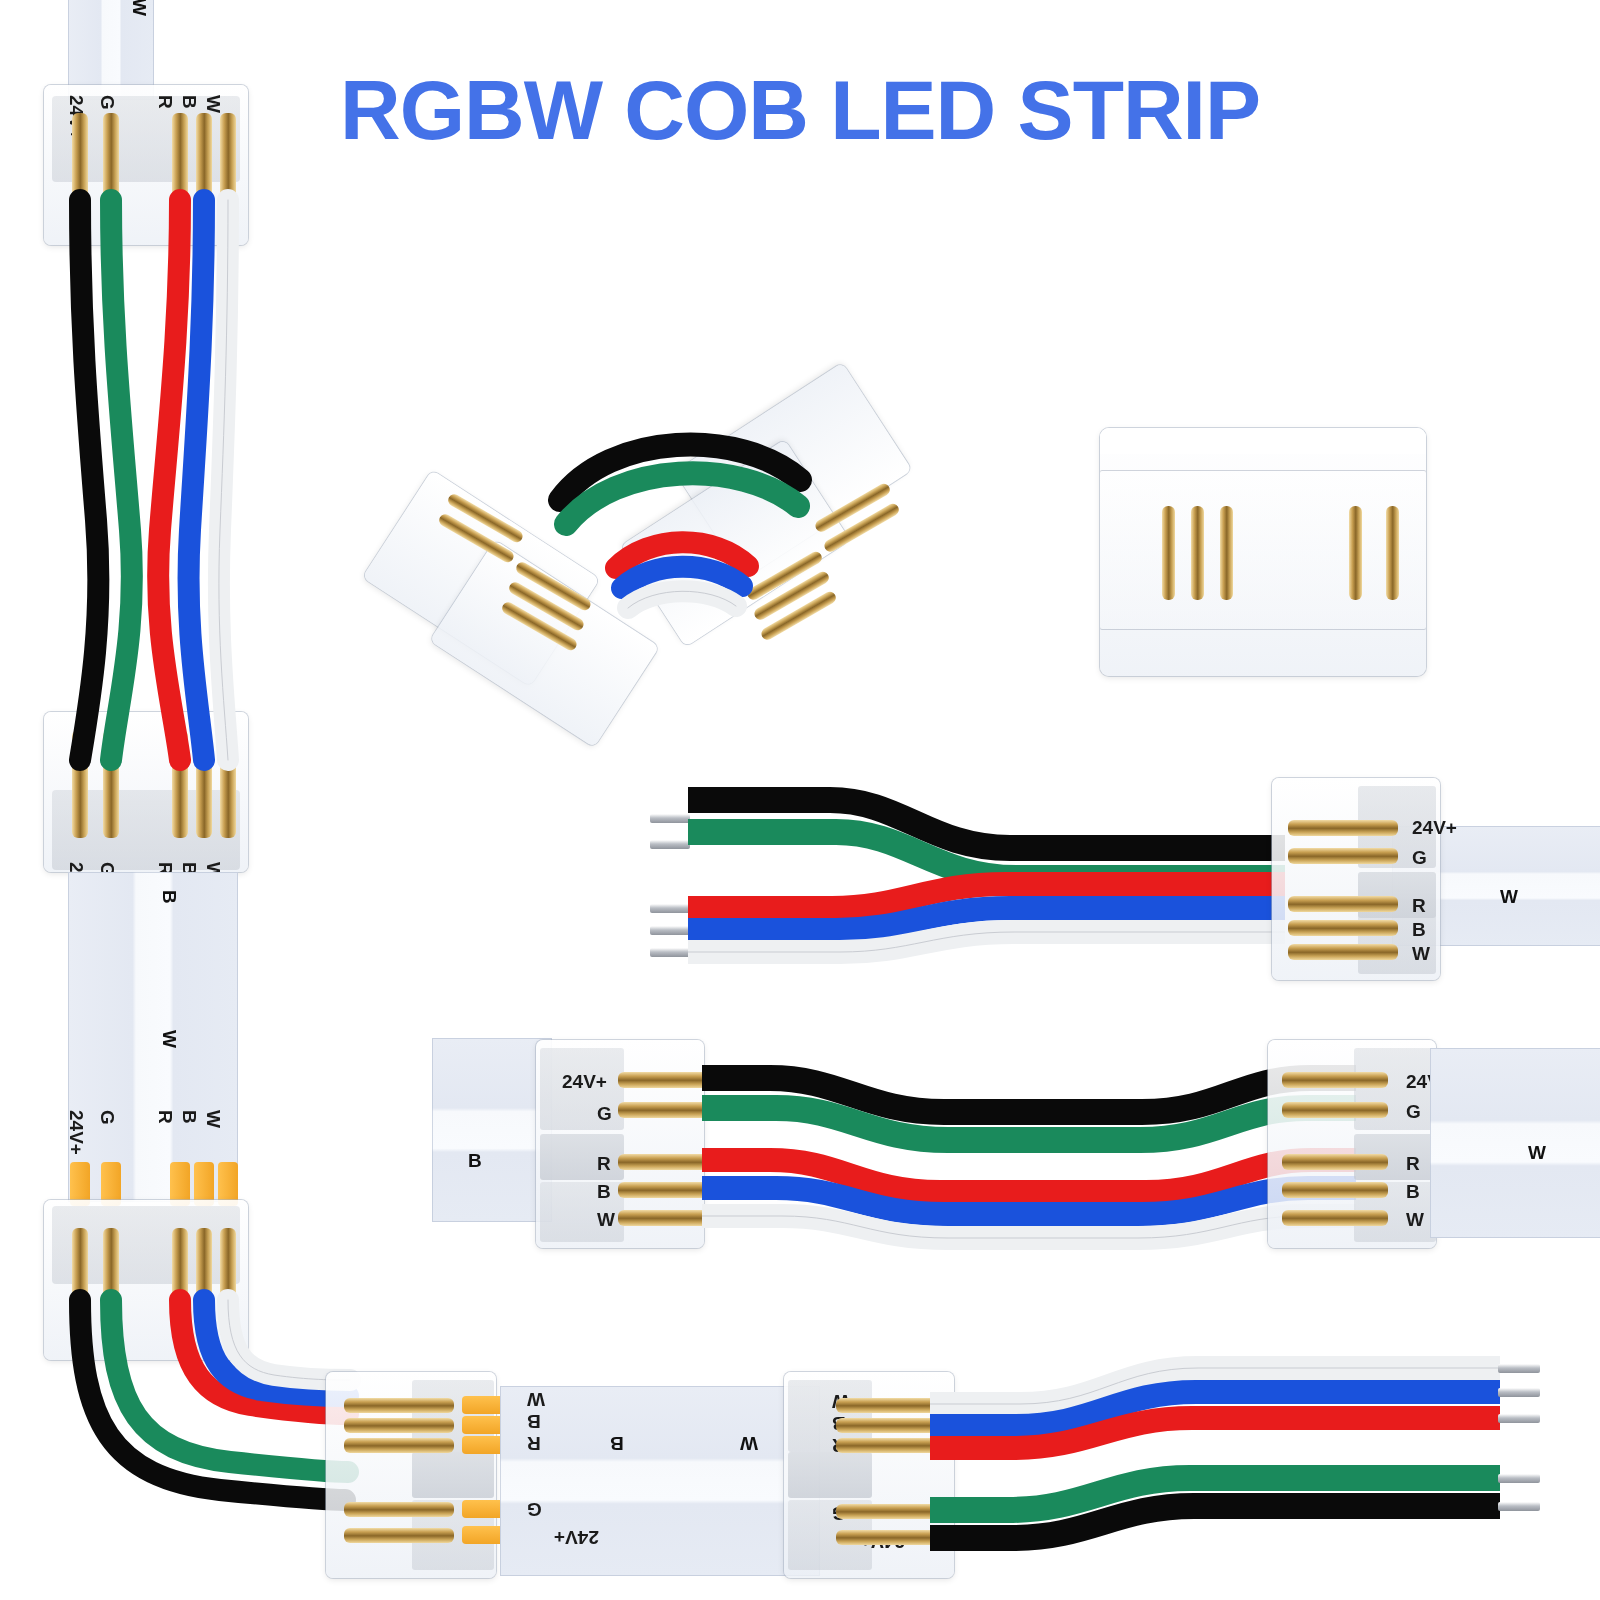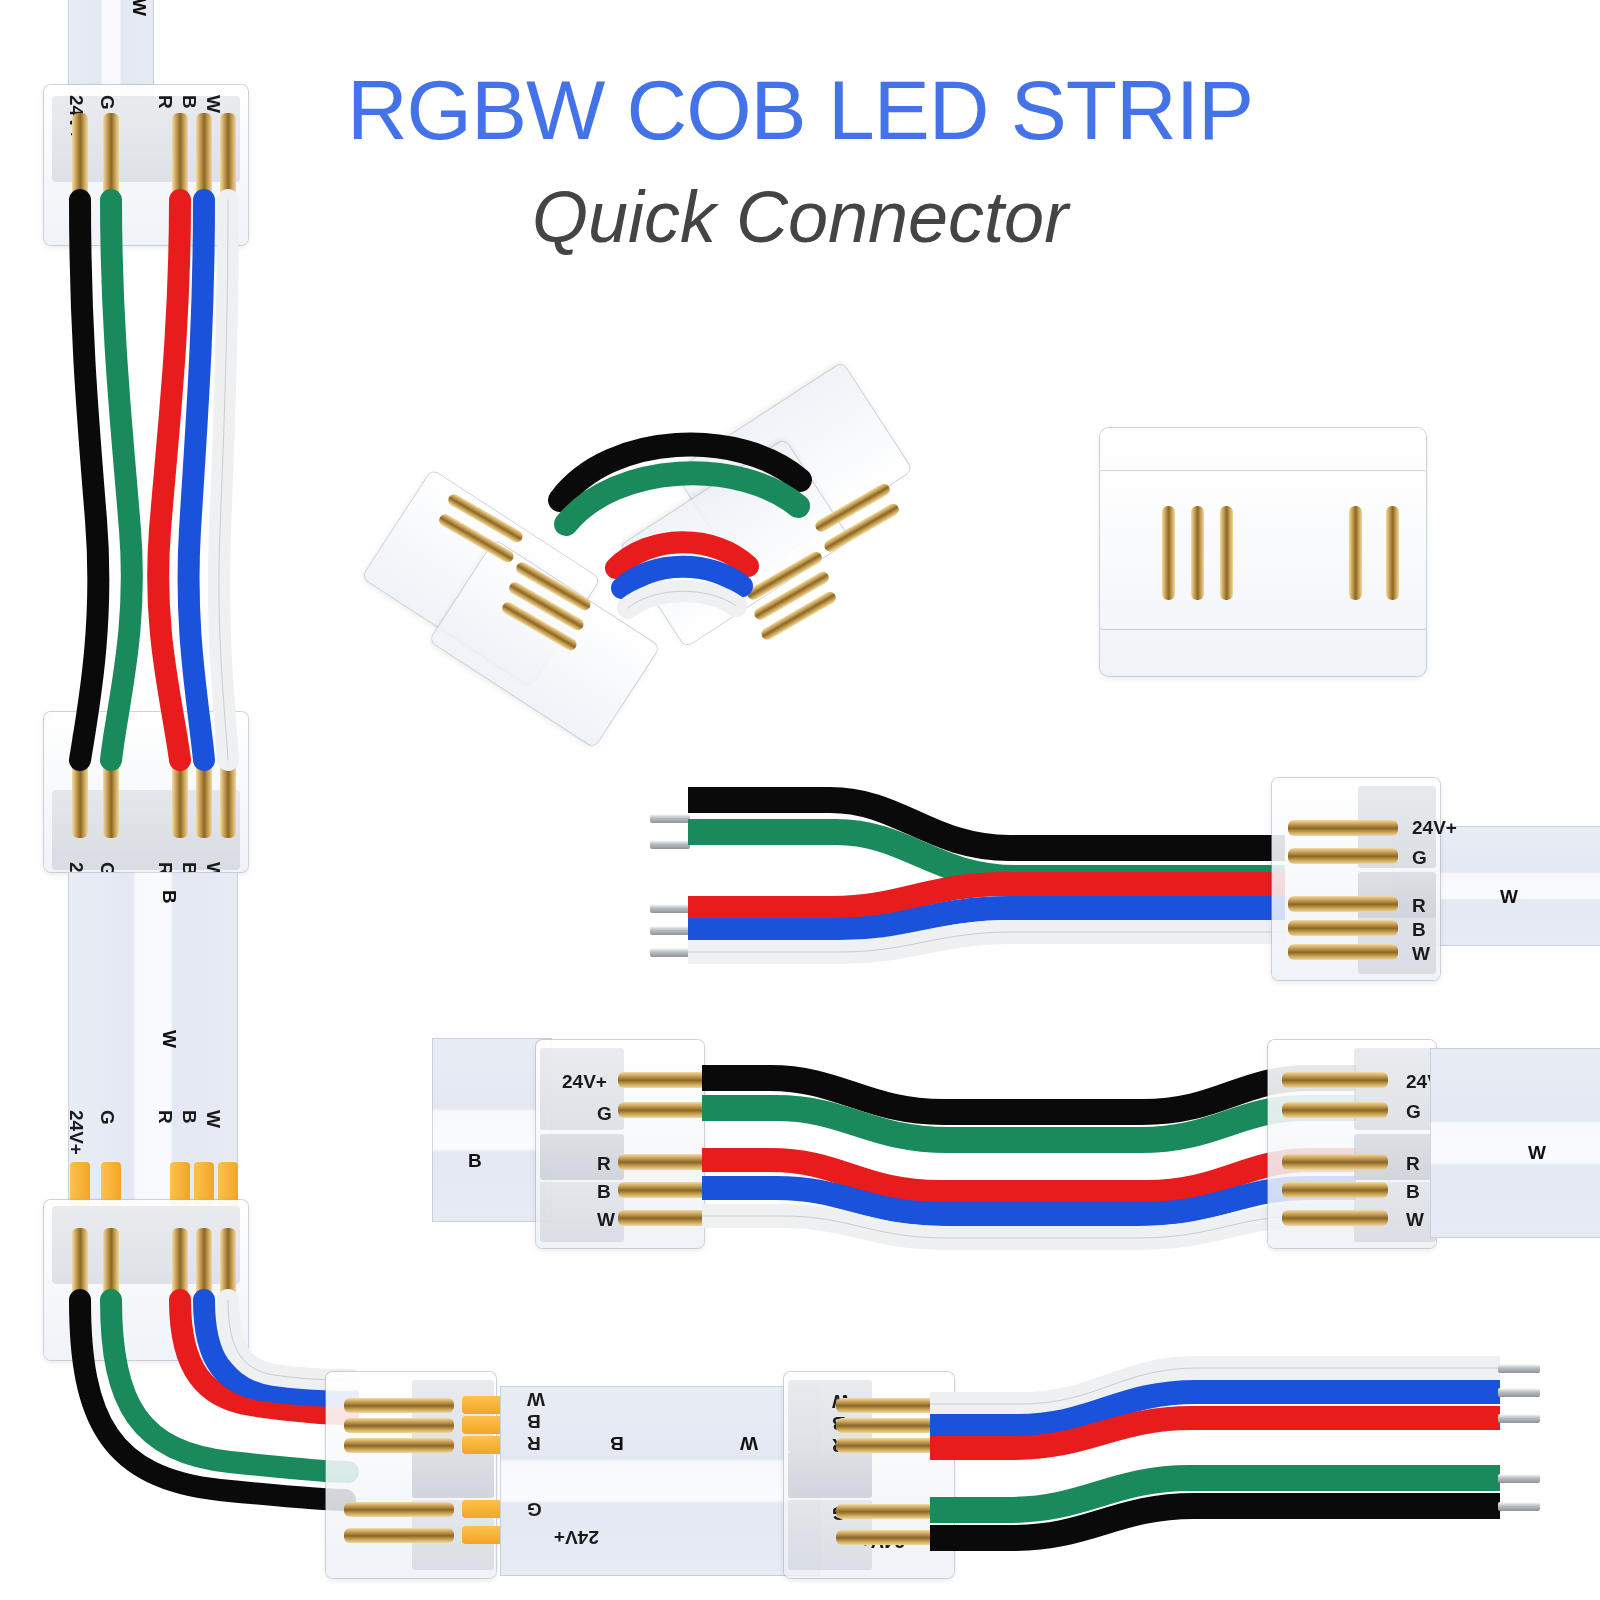--- a/index.html
+++ b/index.html
@@ -1,21 +1,21 @@
 <!DOCTYPE html>
 <html><head>
 <meta charset="utf-8">
 <style>
   html,body{margin:0;padding:0;background:#fff;}
   body{width:1600px;height:1600px;font-family:"Liberation Sans",sans-serif;overflow:hidden;}
   #stage{position:relative;width:1600px;height:1600px;background:#ffffff;}
 
   
   .hl{position:absolute;left:0;width:1600px;text-align:center;}
-  #title-main{top:62px;font-size:84px;font-weight:400;letter-spacing:-1px;
+  #title-main{top:62px;font-size:84px;font-weight:700;letter-spacing:-1px;
      color:#4472e8;font-family:"Liberation Sans",sans-serif;}
   #title-sub{top:176px;font-size:72px;font-style:italic;color:#444444;
      font-family:"Liberation Sans",sans-serif;}
   #title-pin{top:280px;font-size:60px;font-weight:700;color:#4472e8;}
 
   
   .strip{position:absolute;background:linear-gradient(180deg,#e9edf5 0%,#e3e8f2 38%,#f7f9fc 40%,#f9fbfe 60%,#e3e8f2 62%,#e6ebf4 100%);
      box-shadow:inset 0 0 0 1px rgba(175,185,205,.55);}
   .strip.vert{background:linear-gradient(90deg,#e9edf5 0%,#e3e8f2 38%,#f7f9fc 40%,#f9fbfe 60%,#e3e8f2 62%,#e6ebf4 100%);}
   .slab-inner{position:absolute;border-radius:3px;
@@ -37,21 +37,20 @@
   svg.wires{position:absolute;left:0;top:0;overflow:visible;}
   .tip{position:absolute;height:9px;border-radius:2px;
      background:linear-gradient(180deg,#ffffff,#b9bdc4 45%,#8f949c);}
 </style>
 </head>
 <body>
 
 <div id="stage">
 
   <div class="hl" id="title-main">RGBW COB LED STRIP</div>
-  <div class="hl" id="title-sub">Quick Connector</div>
 
   <div>
 
     <div class="strip vert" style="left:68px;top:-10px;width:86px;height:110px;"></div>
     <div class="mark" style="left:150px;top:-2px;transform:rotate(90deg);transform-origin:0 0;">W</div>
 
     <div class="clear" style="left:44px;top:85px;width:204px;height:160px;"></div>
     <div class="slab-inner" style="left:52px;top:96px;width:188px;height:86px;opacity:.5;border-radius:4px;"></div>
 
     <div class="lbl vt" style="left:86px;top:95px;transform:rotate(90deg);">24V+</div>

